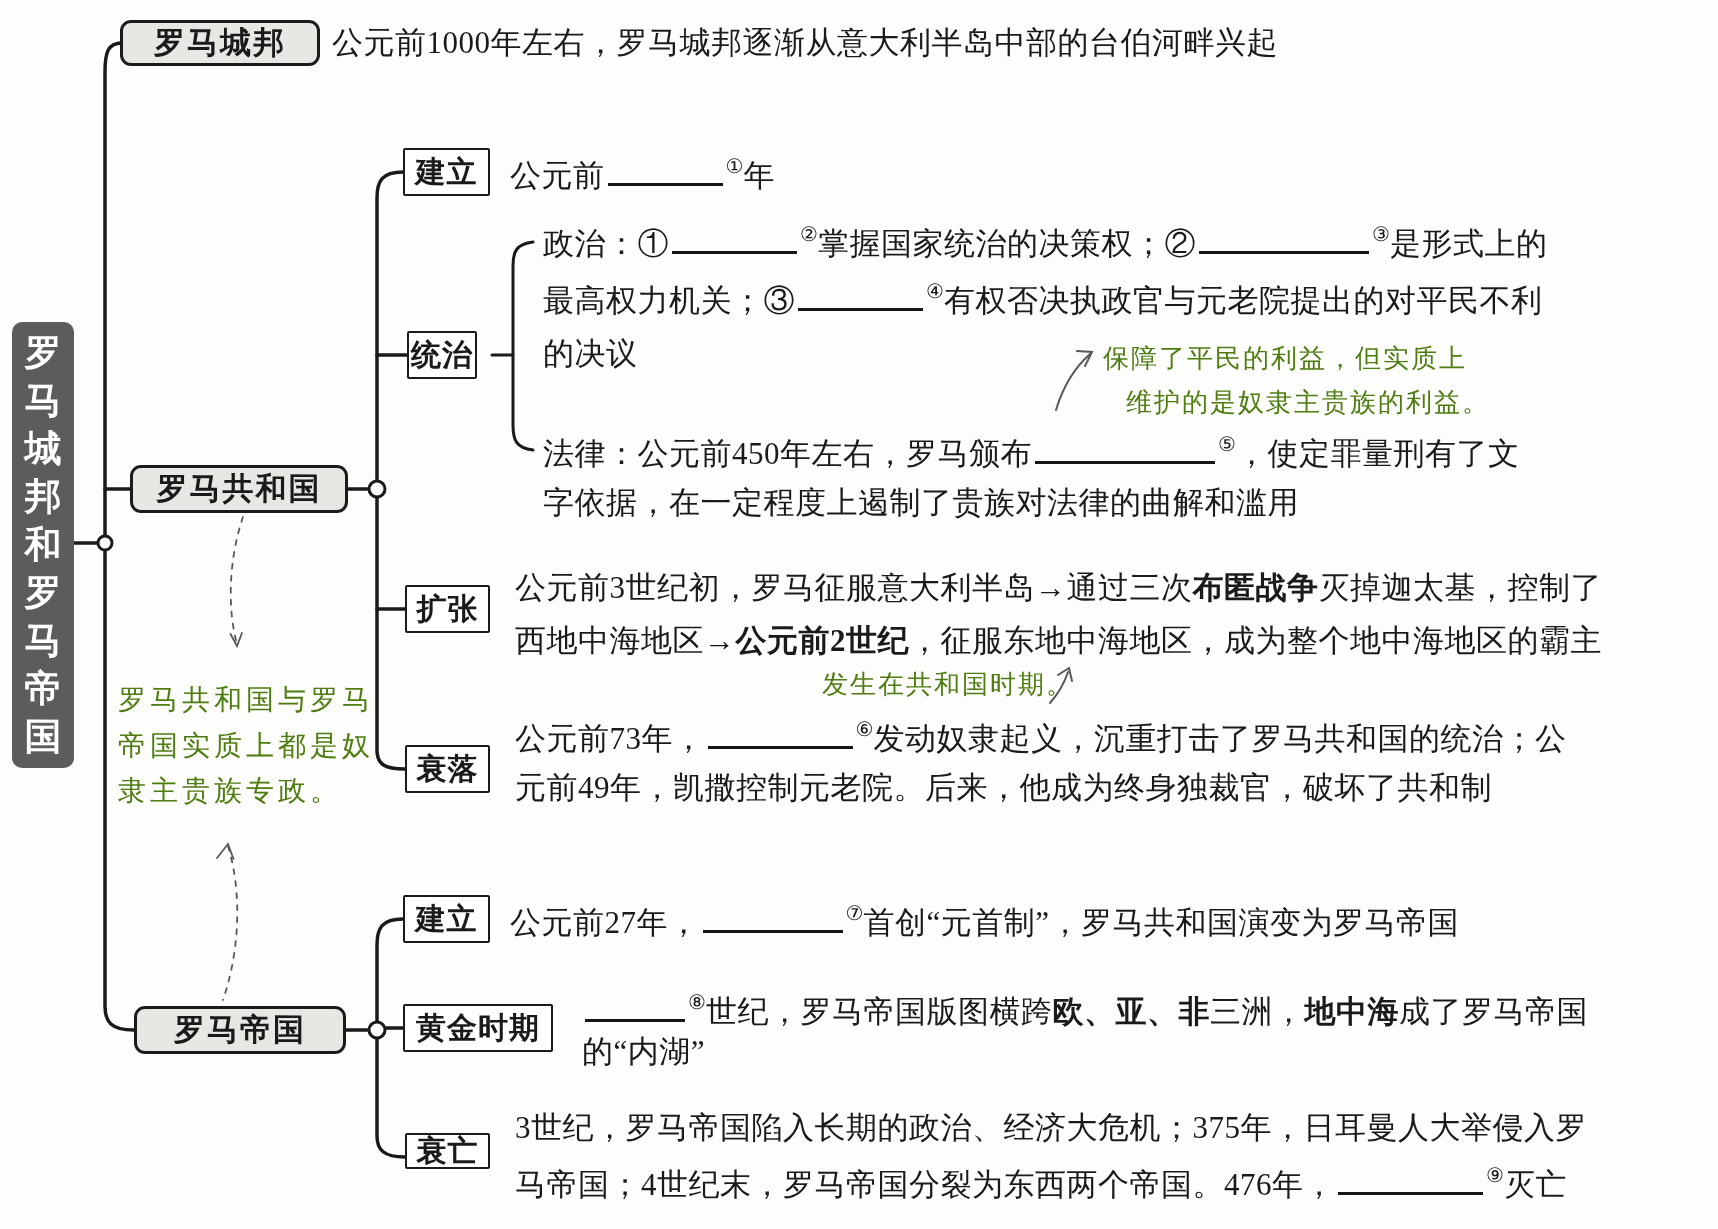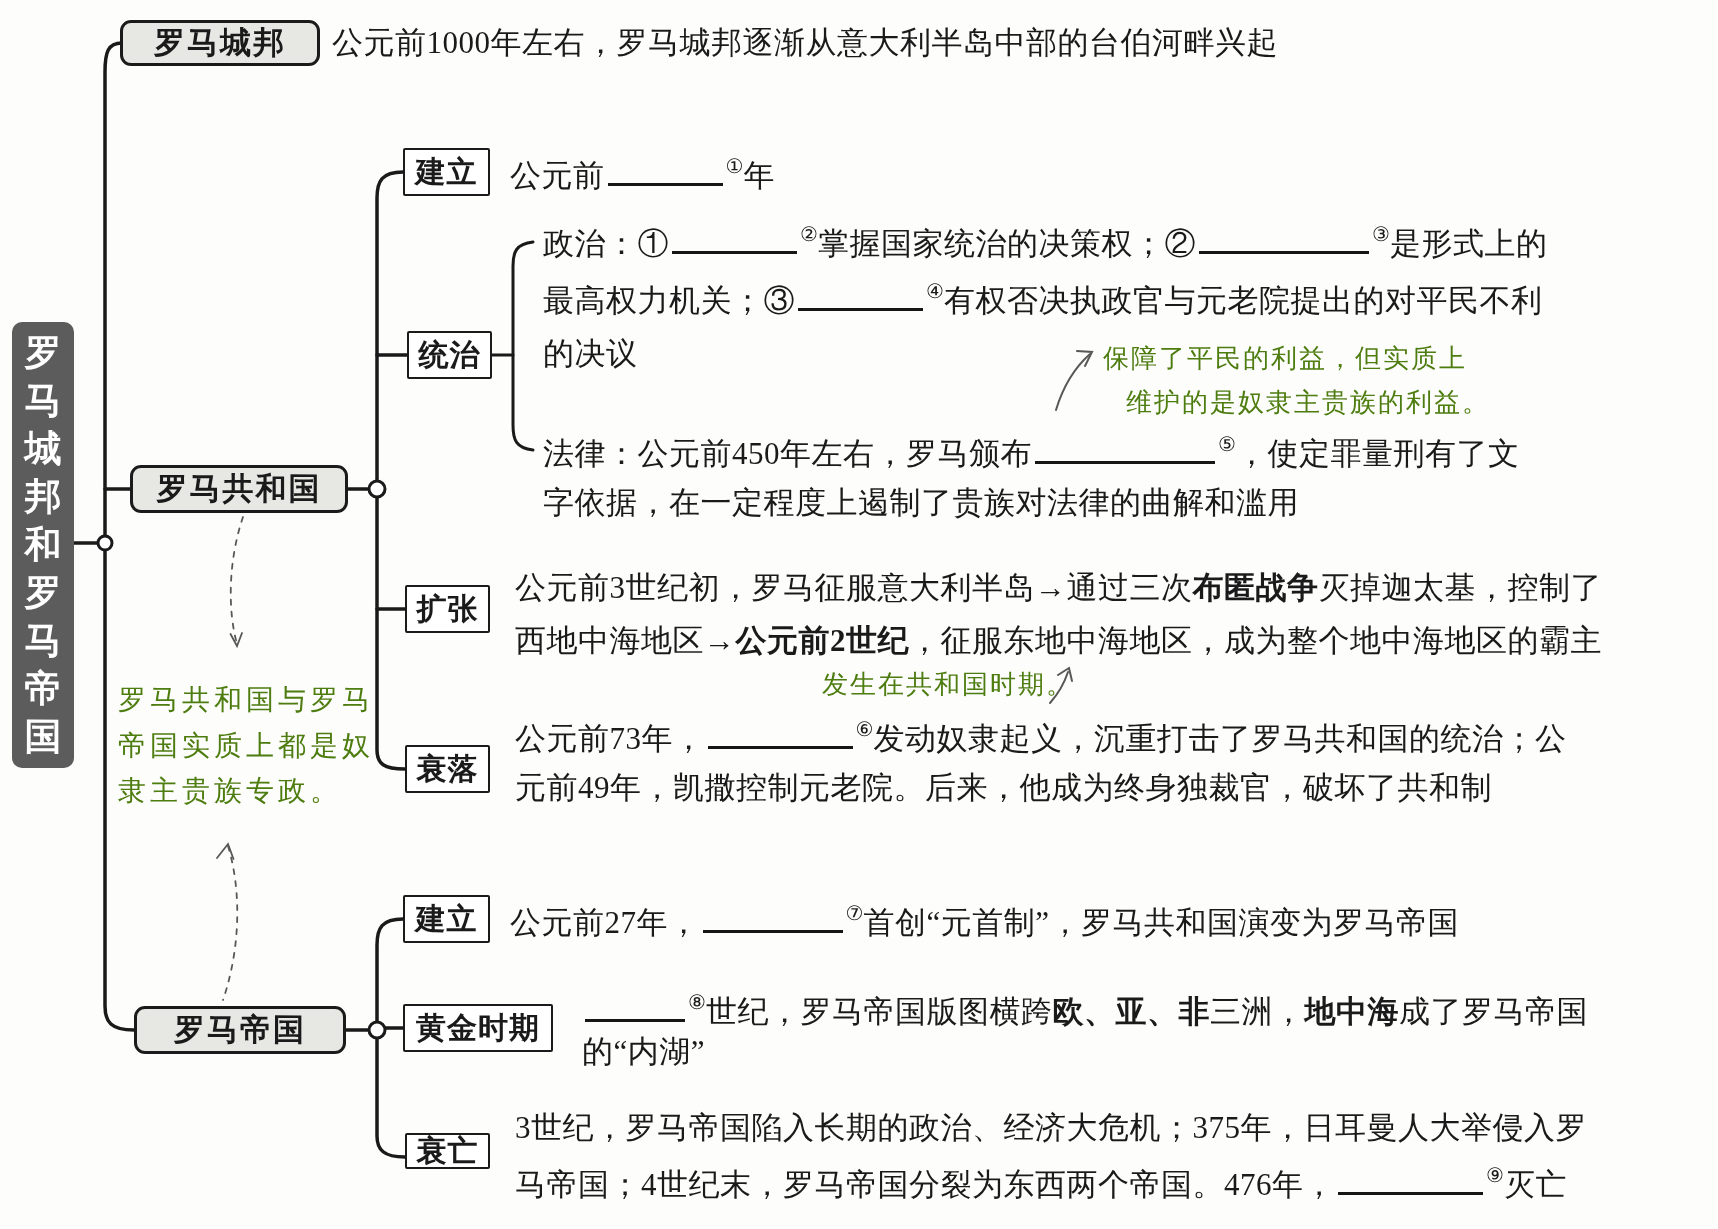--- a/index.html
+++ b/index.html
@@ -77,21 +77,21 @@
   <div class="lv2" style="left:130px;top:465px;width:218px;height:48px">
     <span>罗马共和国</span>
   </div>
   <div class="lv2" style="left:134px;top:1006px;width:212px;height:48px">
     <span>罗马帝国</span>
   </div>
 
   <div class="lv3" style="left:403px;top:148px;width:87px;height:48px">
     <span>建立</span>
   </div>
-  <div class="lv3" style="left:407px;top:331px;width:85px;height:48px">
+  <div class="lv3" style="left:407px;top:331px;width:70px;height:48px">
     <span>统治</span>
   </div>
   <div class="lv3" style="left:405px;top:585px;width:85px;height:48px">
     <span>扩张</span>
   </div>
   <div class="lv3" style="left:405px;top:745px;width:85px;height:48px">
     <span>衰落</span>
   </div>
 
   <div class="lv3" style="left:403px;top:895px;width:87px;height:48px">

